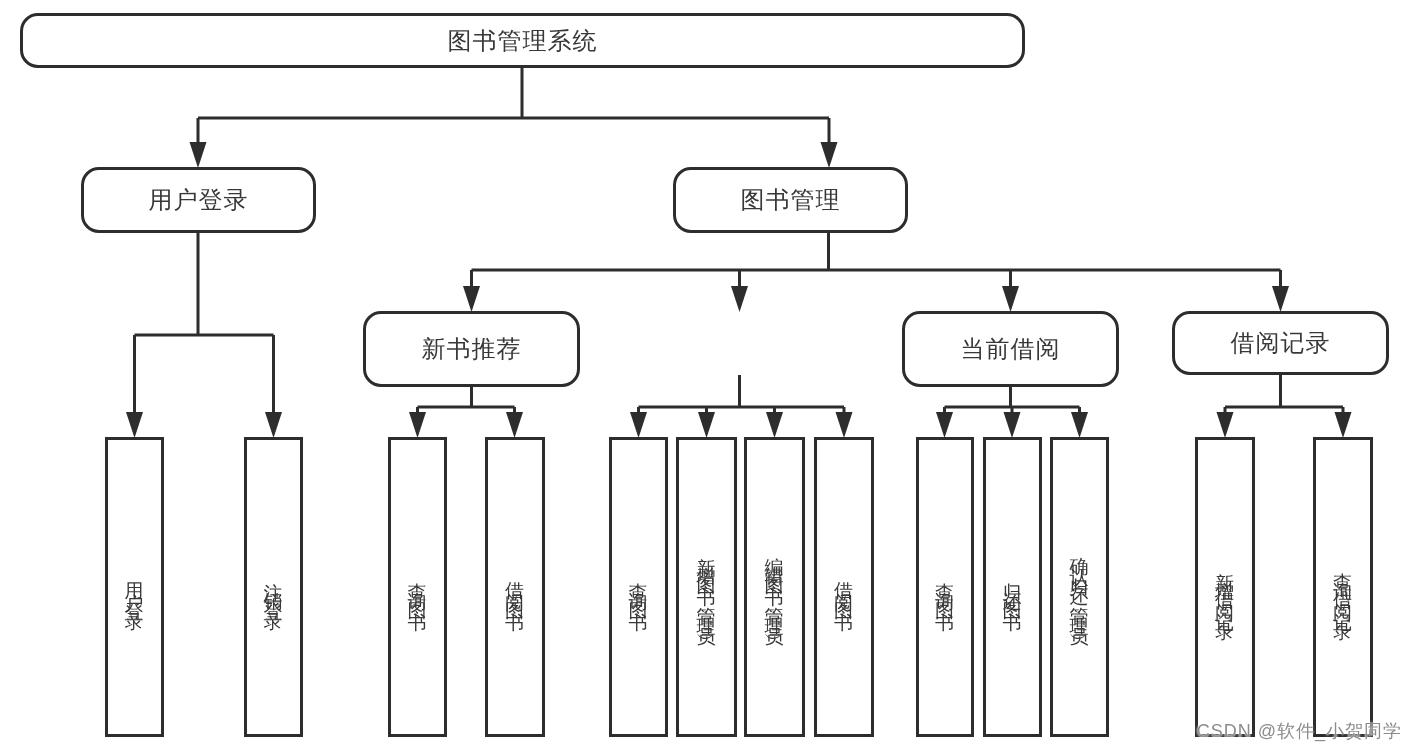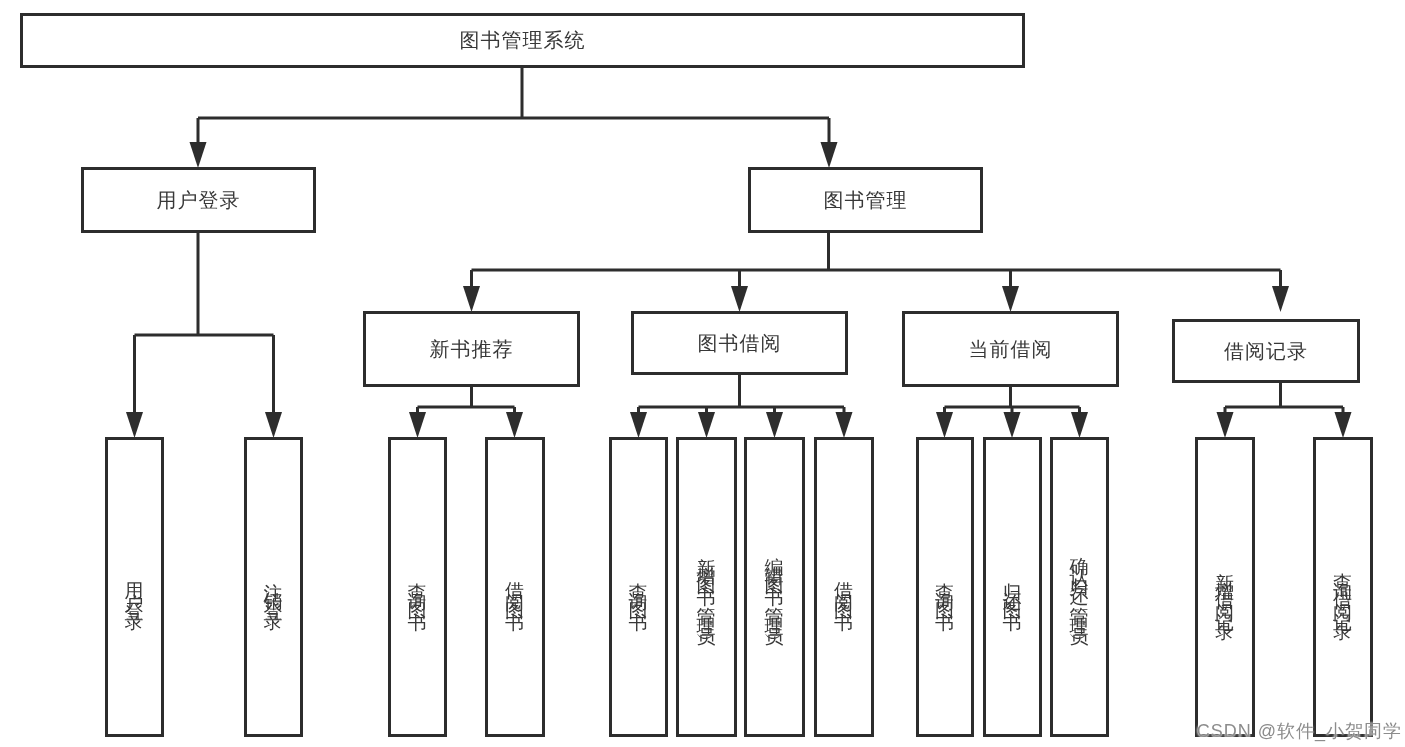--- a/index.html
+++ b/index.html
@@ -6,21 +6,21 @@
   #canvas{
     position:relative;width:1405px;height:747px;background:#ffffff;overflow:hidden;
     font-family:"Liberation Sans", sans-serif;color:#333333;
   }
   #wires{position:absolute;left:0;top:0;width:1405px;height:747px;}
   .box{
     position:absolute;box-sizing:border-box;background:#ffffff;
     border:3px solid #2d2d2d;display:flex;align-items:center;justify-content:center;
     text-align:center;color:#383838;
   }
-  .box.h{font-size:20px;letter-spacing:1px;}
+  .box.h{font-size:24px;letter-spacing:1px;border-radius:18px;}
   .box.v{font-size:19px;}
   .box.v span{
     writing-mode:vertical-rl;text-orientation:mixed;
     letter-spacing:10px;line-height:1;
   }
   #watermark{
     position:absolute;right:3px;bottom:4px;font-size:18px;color:#8c8c8c;
     text-shadow:0 0 3px #ffffff,0 0 2px #ffffff;letter-spacing:1px;white-space:nowrap;
   }
 </style>
@@ -62,34 +62,31 @@
     </g>
   </svg>
 
   <div class="box h" style="left:20px;top:13px;width:1005px;height:55px">
     <span>图书管理系统</span>
   </div>
 
   <div class="box h" style="left:81px;top:167px;width:235px;height:66px">
     <span>用户登录</span>
   </div>
-  <div class="box h" style="left:748px;top:167px;width:235px;height:66px">
+  <div class="box h" style="left:673px;top:167px;width:235px;height:66px">
     <span>图书管理</span>
   </div>
 
   <div class="box h" style="left:363px;top:311px;width:217px;height:76px">
     <span>新书推荐</span>
   </div>
-  <div class="box h" style="left:631px;top:311px;width:217px;height:64px">
-    <span>图书借阅</span>
-  </div>
   <div class="box h" style="left:902px;top:311px;width:217px;height:76px">
     <span>当前借阅</span>
   </div>
-  <div class="box h" style="left:1172px;top:319px;width:188px;height:64px">
+  <div class="box h" style="left:1172px;top:311px;width:217px;height:64px">
     <span>借阅记录</span>
   </div>
 
   <div class="box v" style="left:105px;top:437px;width:59px;height:300px">
     <span>用户登录</span>
   </div>
   <div class="box v" style="left:244px;top:437px;width:59px;height:300px">
     <span>注销登录</span>
   </div>
 

